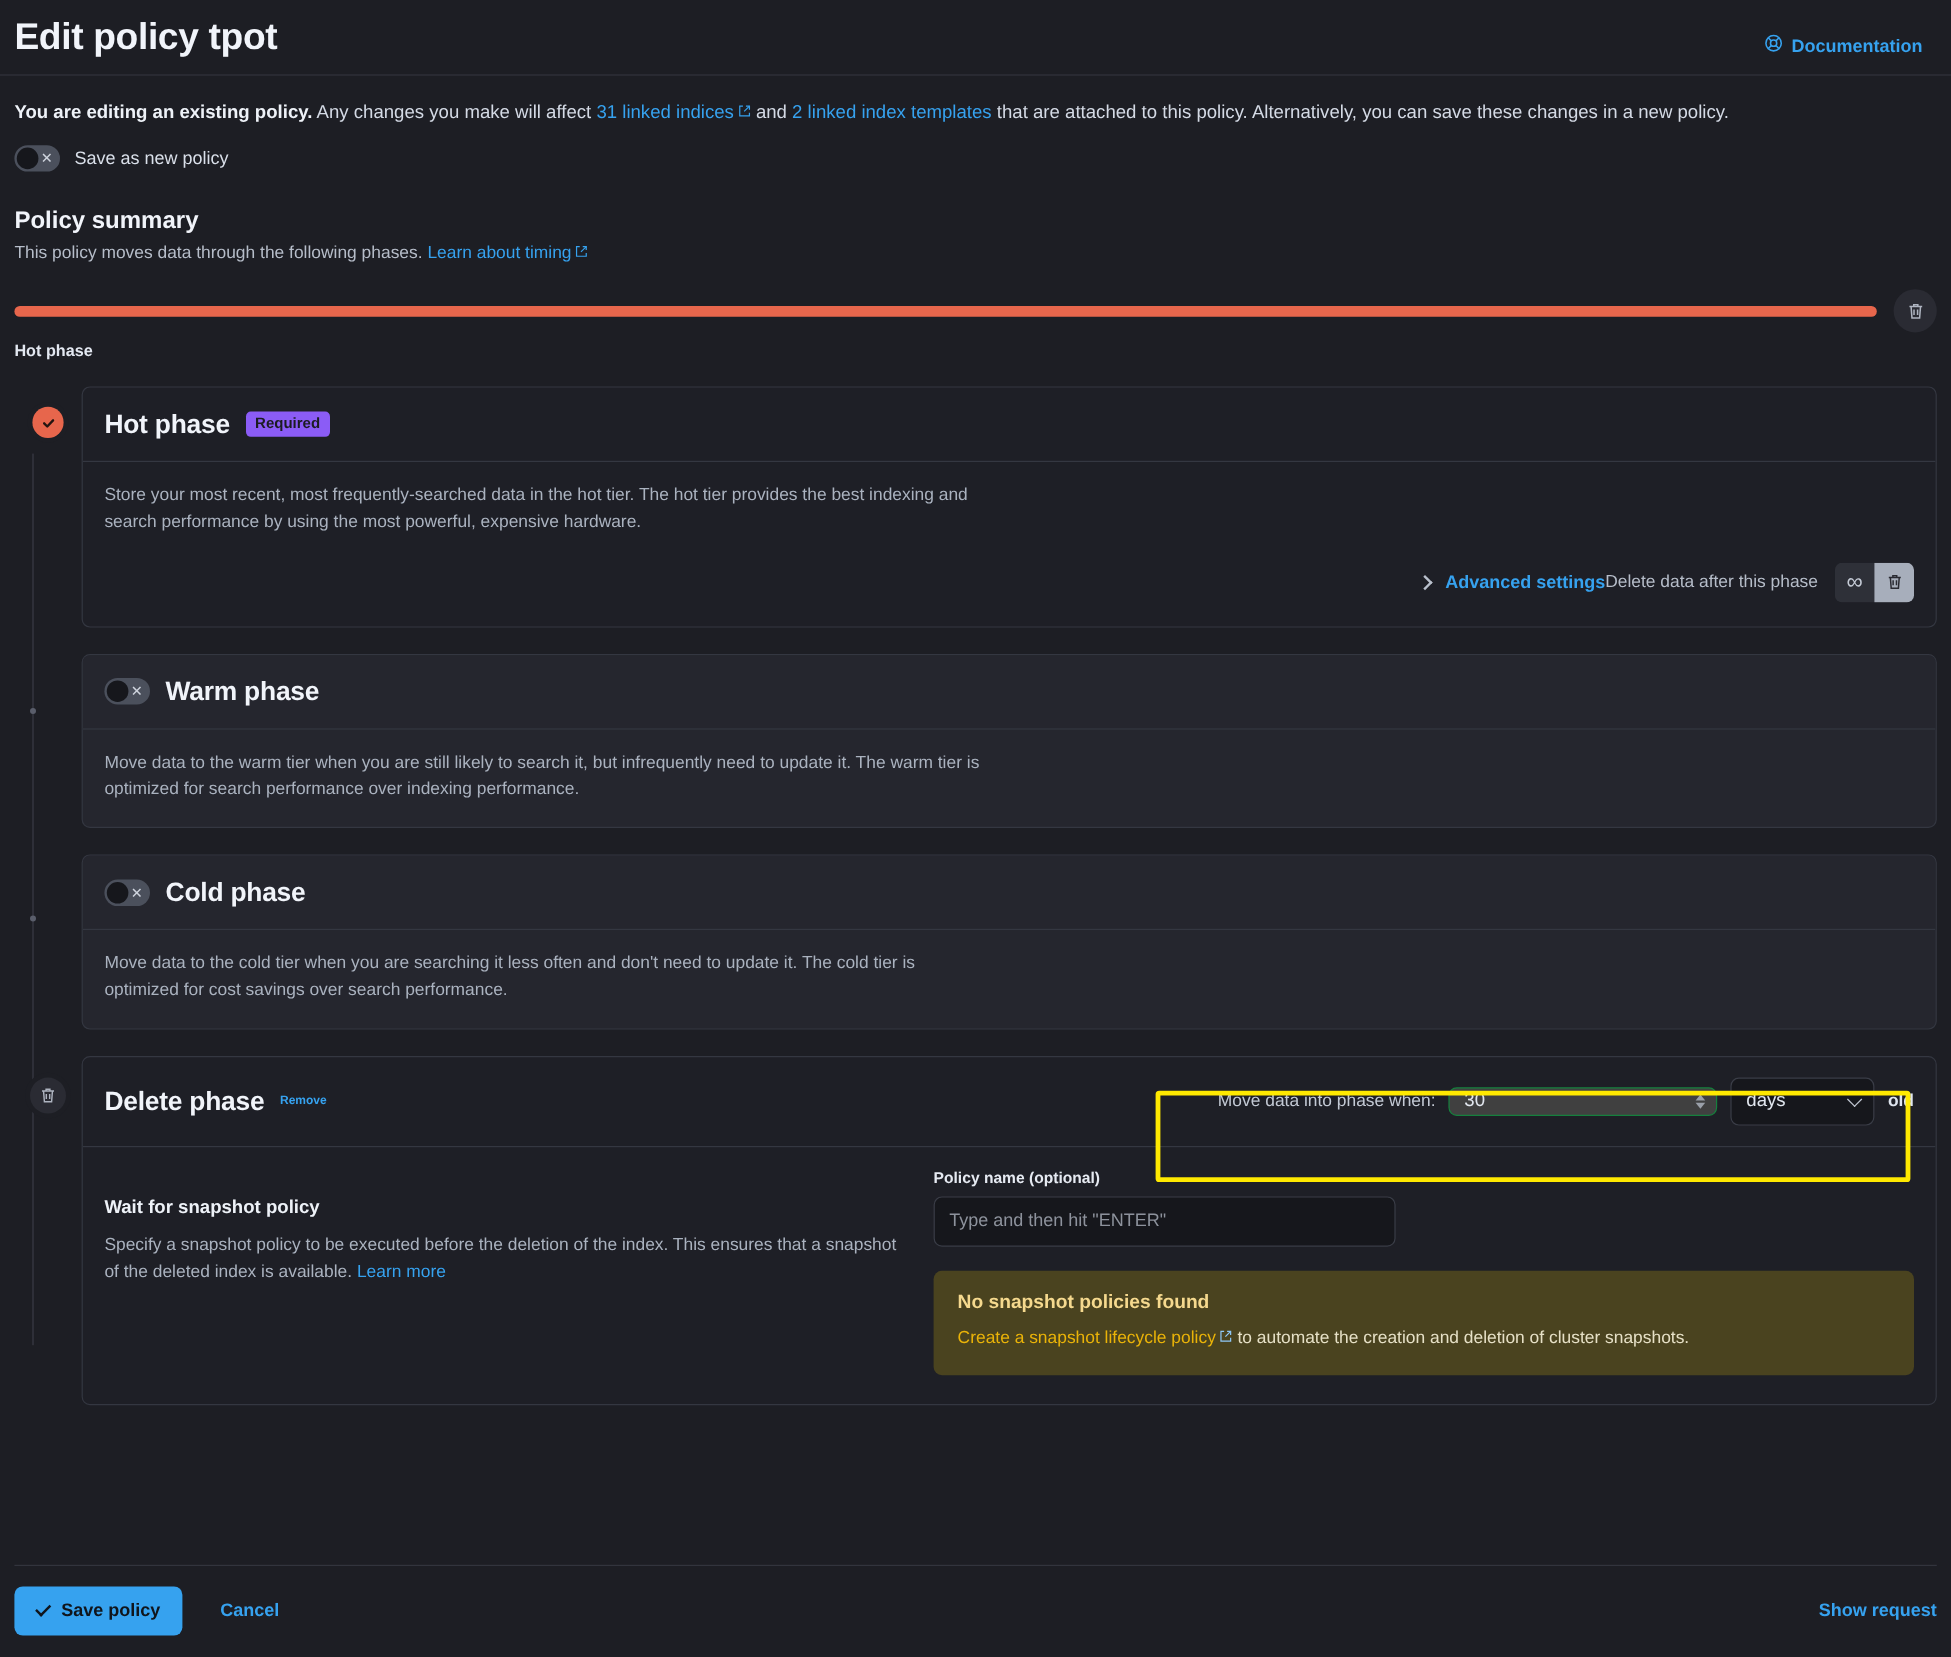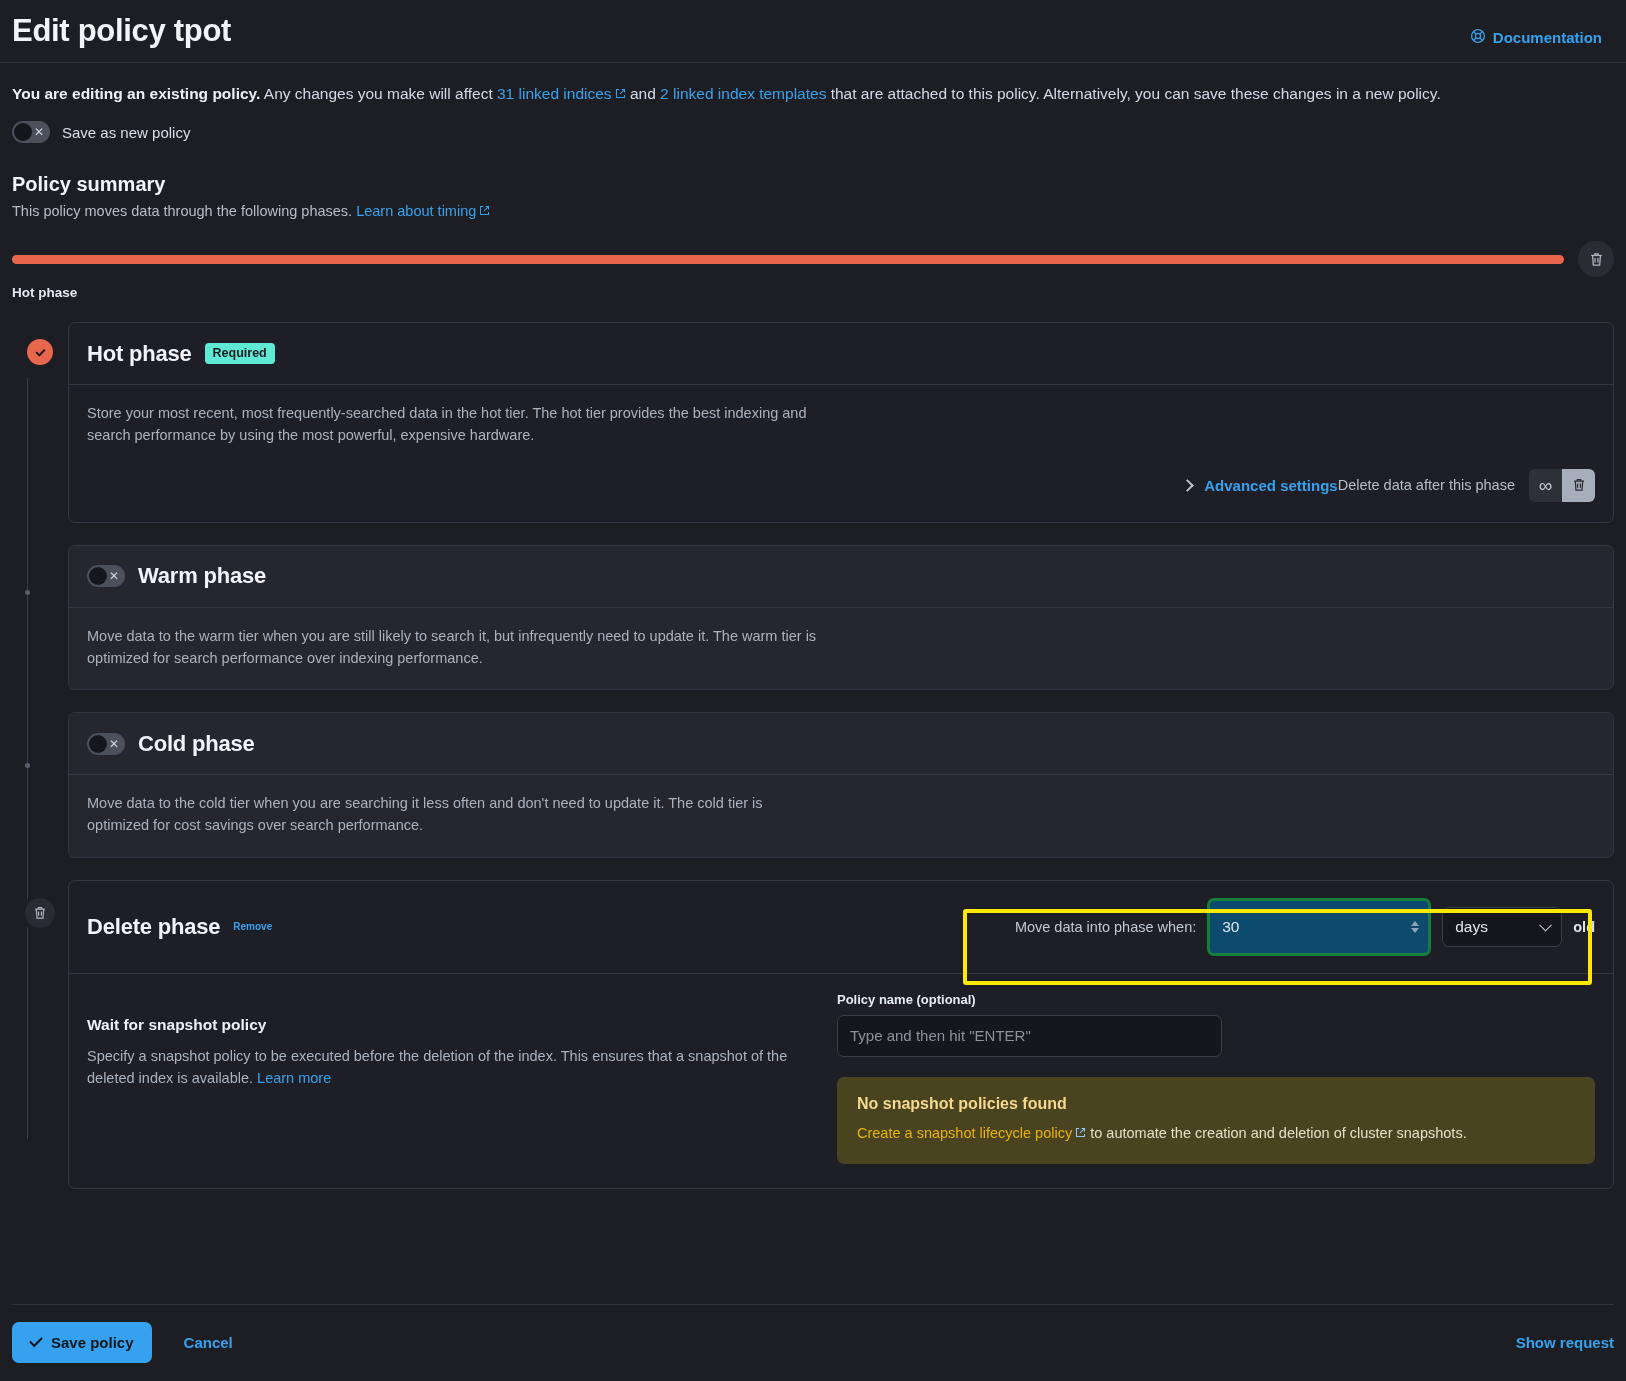--- a/index.html
+++ b/index.html
@@ -231,21 +231,21 @@
     align-items:center;
     gap:13px;
   }
   .phase-title{
     font-size:22px;
     font-weight:bold;
     color:#f1f4fa;
     letter-spacing:-0.2px;
   }
   .badge{
-    background:#5eead4;
+    background:#8b5cf6;
     color:#1b1c22;
     border-radius:4px;
     font-size:12.5px;
     font-weight:600;
     padding:3px 8px;
     line-height:1.2;
     text-align:right;
   }
   .remove-link{
     color:var(--link);
@@ -334,21 +334,21 @@
     padding:0 12px;
     outline:none;
   }
   .text-input::placeholder{color:#8d929c;}
 
   .callout{
     margin-top:20px;
     background:var(--callout-bg);
     border-radius:7px;
     padding:18px 20px 20px 20px;
-    width:758px;
+    width:817px;
   }
   .callout-title{
     color:var(--callout-title);
     font-size:16px;
     font-weight:bold;
     margin-bottom:10px;
   }
   .callout-text{
     color:#e6e0c6;
     font-size:14.5px;
@@ -367,23 +367,23 @@
 
   .phase-when{
     display:flex;
     align-items:center;
     gap:11px;
   }
   .when-label{font-size:14.5px;color:#c3c9d4;}
   .num-input{
     position:relative;
     width:224px;
-    height:58px;
-    background:#0c4a6e;
-    border:3px solid #15803d;
+    height:24px;
+    background:#404040;
+    border:1px solid #15803d;
     border-radius:7px;
     display:flex;
     align-items:center;
     padding:0 12px;
     color:#e2e7ef;
     font-size:15.5px;
   }
   .spinner{
     position:absolute;
     right:9px;top:50%;

